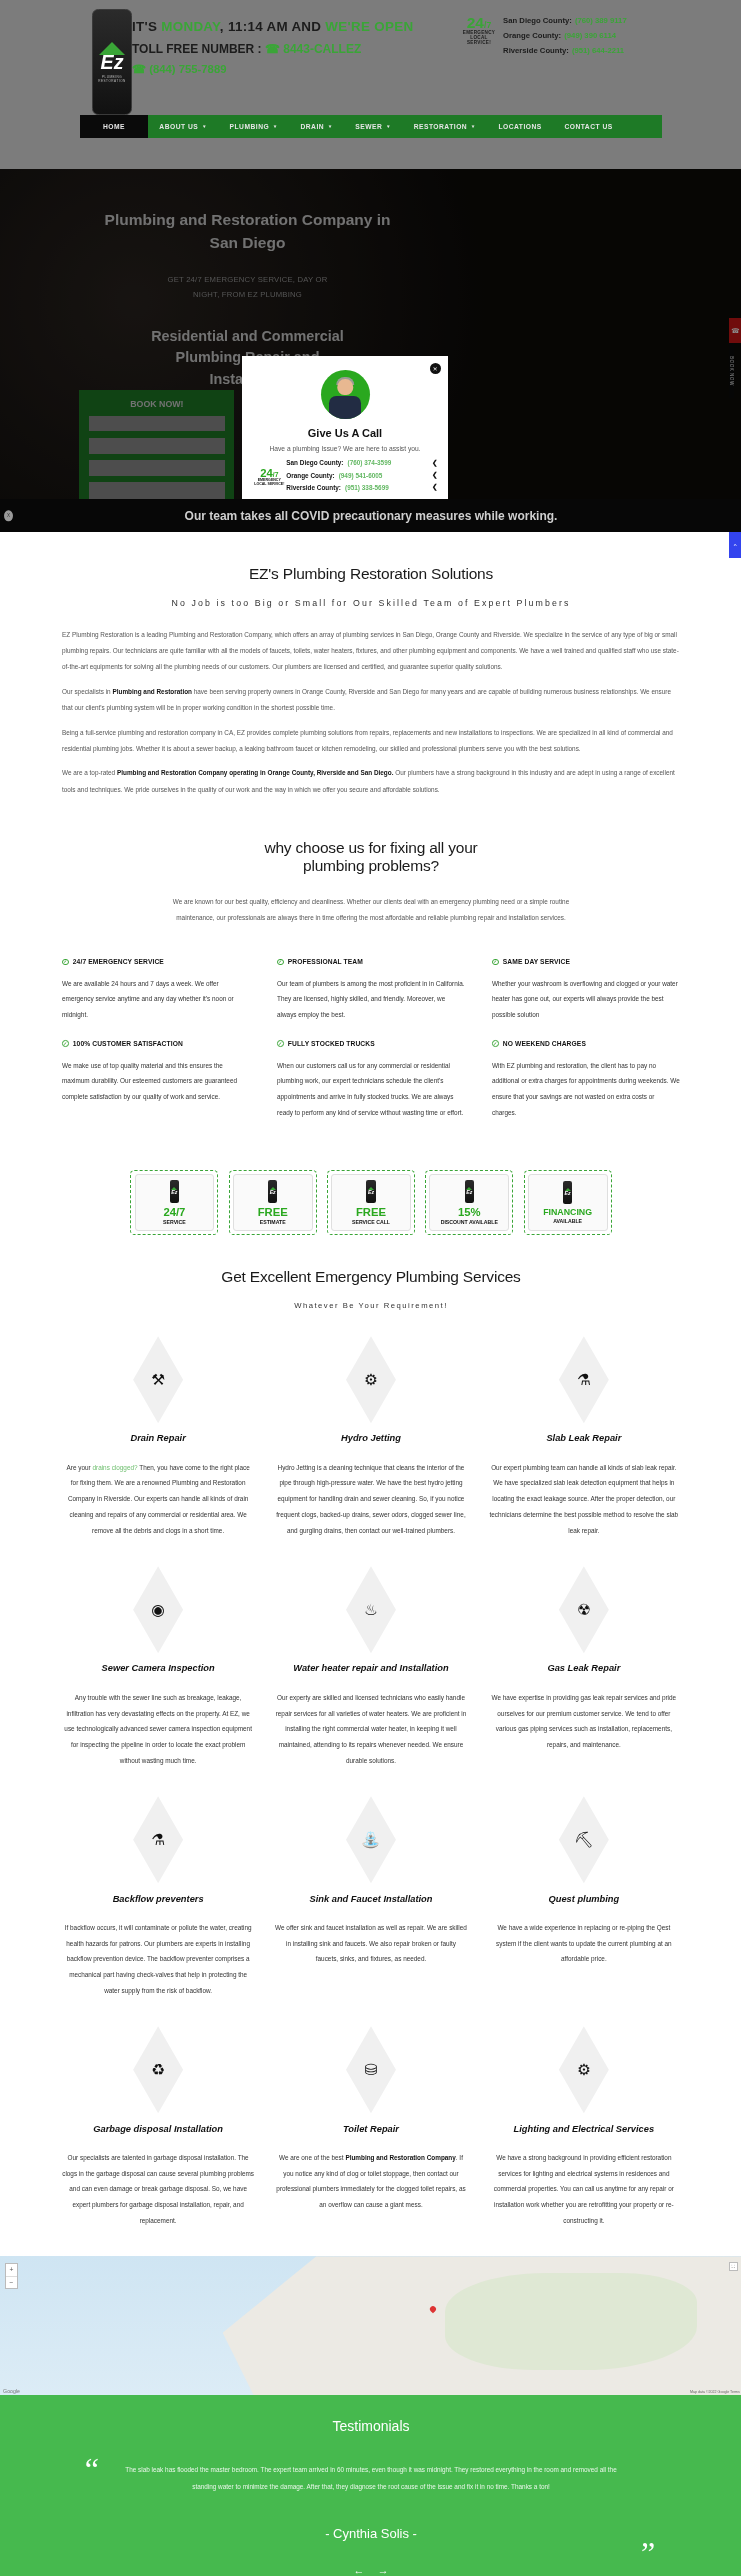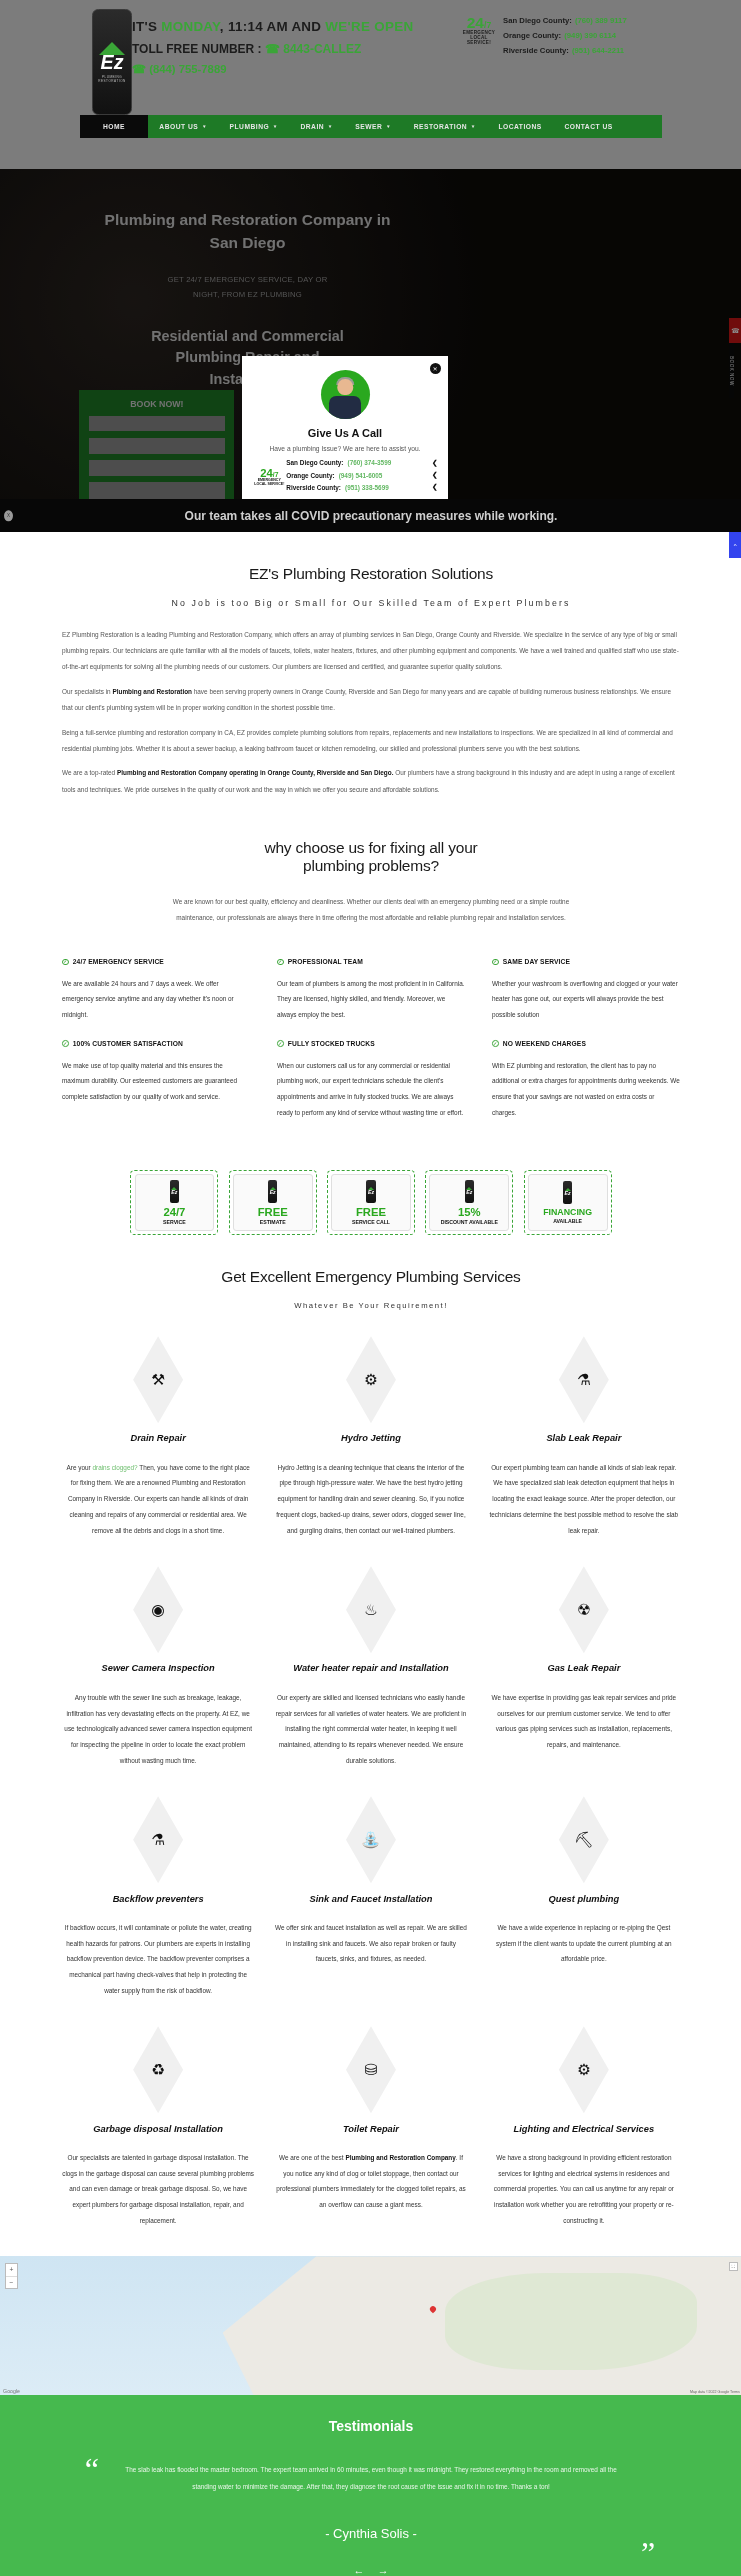--- a/index.html
+++ b/index.html
@@ -142,21 +142,21 @@
   .map-ctrl div { height:12px; display:flex;align-items:center;justify-content:center; font-size:6.7px; color:#555;}
   .map-ctrl div+div{border-top:0.5px solid #ddd;}
   .map-mark { position:absolute; left:58%; top:36%; width:6.2px;height:6.2px;background:#d33;border-radius:50% 50% 50% 0;transform:rotate(-45deg);}
   .map-attr { position:absolute; right:2.1px; bottom:1px; font-size:3.6px; color:#666;}
   .map-gl { position:absolute; left:3.1px; bottom:1.5px; font-size:5.2px; color:#777; }
   .map-fs { position:absolute; right:4.1px; top:5.2px; width:9.3px;height:9.3px;background:#fff;border:0.5px solid #bbb;
      display:flex;align-items:center;justify-content:center;font-size:4.6px;color:#555;}
 
   
   .testi { background:#46b94e; padding:23px 0 24px; text-align:center; position:relative;}
-  .testi h2 { color:#fff; font-size:14px; font-weight:bold;}
+  .testi h2 { color:#fff; font-size:14px; font-weight:normal;}
   .testi-body { position:relative; width:562px; margin:28px auto 0;}
   .q-open { position:absolute; left:-5.2px; top:-9.3px; color:#fff; font-size:32px; line-height:1; font-family:"Liberation Serif",serif;}
   .q-close { position:absolute; right:-3.1px; bottom:-28px; color:#fff; font-size:32px; line-height:1; font-family:"Liberation Serif",serif;}
   .testi-text { color:#eaf7ea; font-size:6.4px; line-height:2.6; padding:0 24px;}
   .testi-name { color:#fff; font-size:13px; margin-top:30px;}
   .testi-arrows { margin-top:23px; color:#fff; font-size:10.8px; display:flex;justify-content:center;gap:13.4px;}
 </style>
 </head>
 <body>
 

